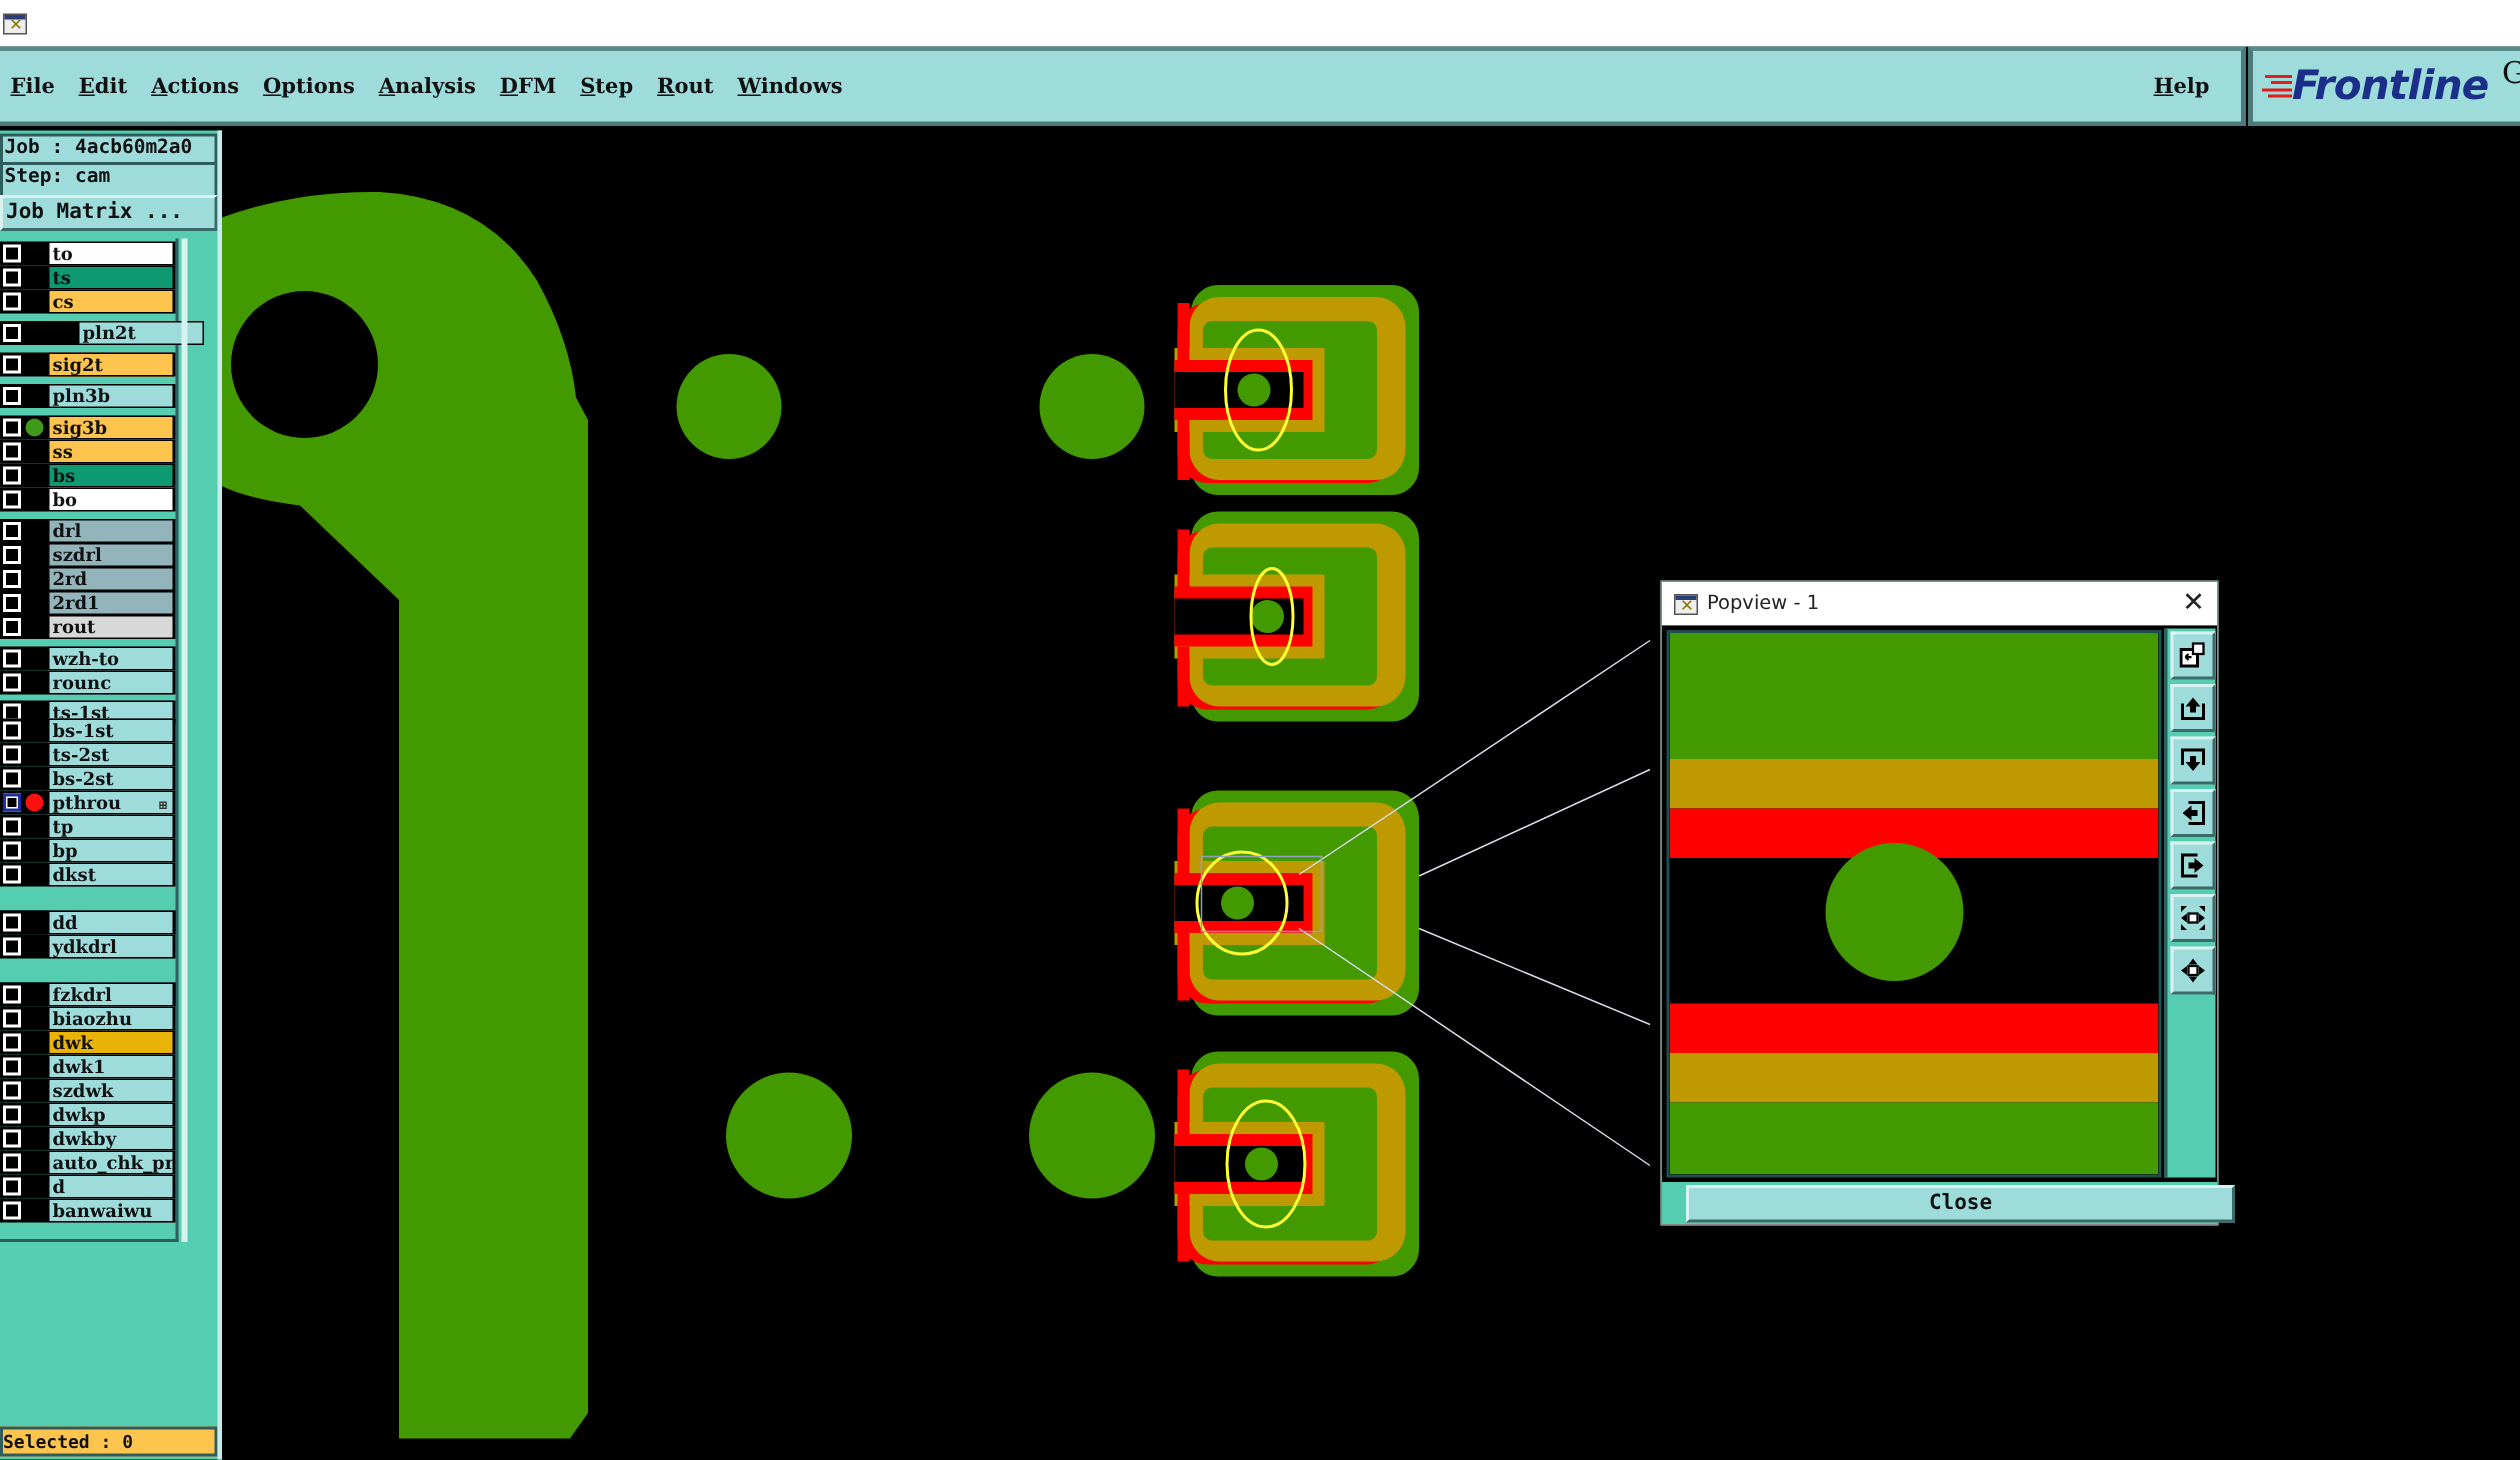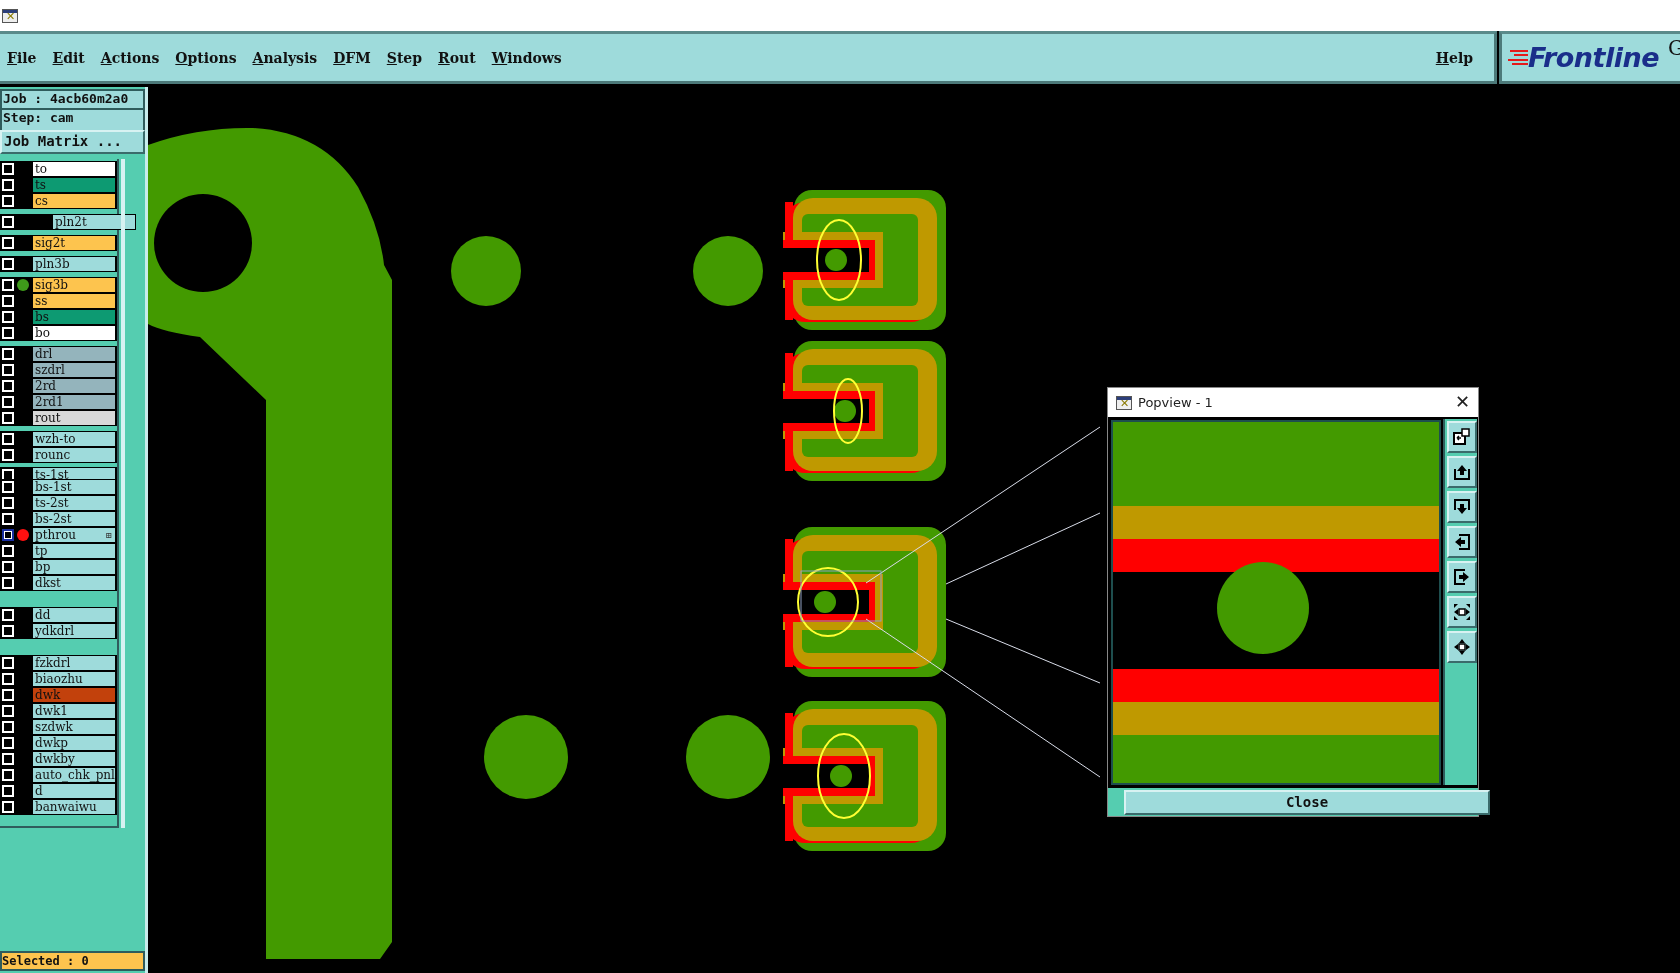--- a/index.html
+++ b/index.html
@@ -27,21 +27,21 @@
   #left-panel { position: absolute; left: 0; top: 87px; width: 148px; height: 886px; background: #55cdb0; }
   .info-box { position: absolute; left: 0; width: 145px; height: 37px; background: #9edbdb; border: 2px solid #2f5c5c; font-family: "DejaVu Sans Mono", "Liberation Mono", monospace; font-weight: bold; font-size: 13px; line-height: 16px; padding-left: 1px; color: #111; white-space: nowrap; overflow: hidden; }
   #job-matrix-btn { position: absolute; left: 0; top: 43px; width: 145px; height: 24px; background: #9edbdb; border: 2px solid; border-color: #d8f2f2 #3a6b6b #3a6b6b #d8f2f2; font-family: "DejaVu Sans Mono", monospace; font-weight: bold; font-size: 14px; line-height: 19px; padding-left: 2px; color: #111; }
   #layer-list { position: absolute; left: 0; top: 72px; width: 119px; height: 669px; background: #55cdb0; border-right: 2px solid #2f5c5c; border-bottom: 2px solid #2f5c5c; }
   #layer-list-scroll { position: absolute; left: 121px; top: 72px; width: 4px; height: 669px; background: #d8f2f2; }
   .layer-row { position: absolute; left: 0; width: 117px; height: 16px; background: #000; }
   .layer-row .cb { position: absolute; left: 2px; top: 2px; width: 12px; height: 12px; border: 2px solid #fff; background: #000; }
   .layer-row .cb.active { border-color: #1a2ea0; background: #fff; }
   .layer-row .cb.active::after { content: ""; position: absolute; left: 1px; top: 1px; width: 6px; height: 6px; background: #000; }
   .layer-row .dot { position: absolute; left: 17px; top: 2px; width: 12px; height: 12px; border-radius: 50%; }
-  .layer-row .name { position: absolute; left: 32px; top: 0; width: 84px; height: 16px; border: 1px solid #000; font-family: "DejaVu Serif", serif; font-weight: normal; font-size: 12px; line-height: 14px; padding-left: 2px; color: #111; white-space: nowrap; overflow: hidden; }
+  .layer-row .name { position: absolute; left: 32px; top: 0; width: 84px; height: 16px; border: 1px solid #000; font-family: "DejaVu Serif", serif; font-weight: bold; font-size: 12px; line-height: 14px; padding-left: 2px; color: #111; white-space: nowrap; overflow: hidden; }
   .layer-row .expander { position: absolute; right: 3px; top: 4px; font-size: 8px; line-height: 8px; color: #333; }
   #selected-box { position: absolute; left: 0; bottom: 2px; width: 145px; height: 20px; background: #fdc44e; border: 2px solid #2f5c5c; font-family: "DejaVu Sans Mono", monospace; font-weight: bold; font-size: 12px; line-height: 16px; padding-left: 0; color: #111; }
   #panel-divider { position: absolute; left: 145px; top: 87px; width: 3px; height: 886px; background: #c8ecec; }
 
   #canvas { position: absolute; left: 148px; top: 87px; width: 1532px; height: 886px; background: #000; overflow: hidden; }
   #canvas svg { position: absolute; left: 0; top: 0; }
 
   #popview { position: absolute; left: 1107px; top: 387px; width: 372px; height: 430px; background: #55cdb0; border: 1px solid #888; }
   #popview .pv-title { position: absolute; left: 0; top: 0; width: 370px; height: 29px; background: #fff; display: flex; align-items: center; }
   #popview .pv-icon { width: 16px; height: 14px; margin-left: 8px; margin-right: 6px; border: 1px solid #555; background: #eee; position: relative; }
@@ -215,21 +215,21 @@
       <div class="layer-row" style="top: 496px;">
         <span class="cb"></span>
         <span class="name" style="background: rgb(158, 219, 219);">fzkdrl</span>
       </div>
       <div class="layer-row" style="top: 512px;">
         <span class="cb"></span>
         <span class="name" style="background: rgb(158, 219, 219);">biaozhu</span>
       </div>
       <div class="layer-row" style="top: 528px;">
         <span class="cb"></span>
-        <span class="name" style="background: #c2410c;">dwk</span>
+        <span class="name" style="background: #eab308;">dwk</span>
       </div>
       <div class="layer-row" style="top: 544px;">
         <span class="cb"></span>
         <span class="name" style="background: rgb(158, 219, 219);">dwk1</span>
       </div>
       <div class="layer-row" style="top: 560px;">
         <span class="cb"></span>
         <span class="name" style="background: rgb(158, 219, 219);">szdwk</span>
       </div>
       <div class="layer-row" style="top: 576px;">

